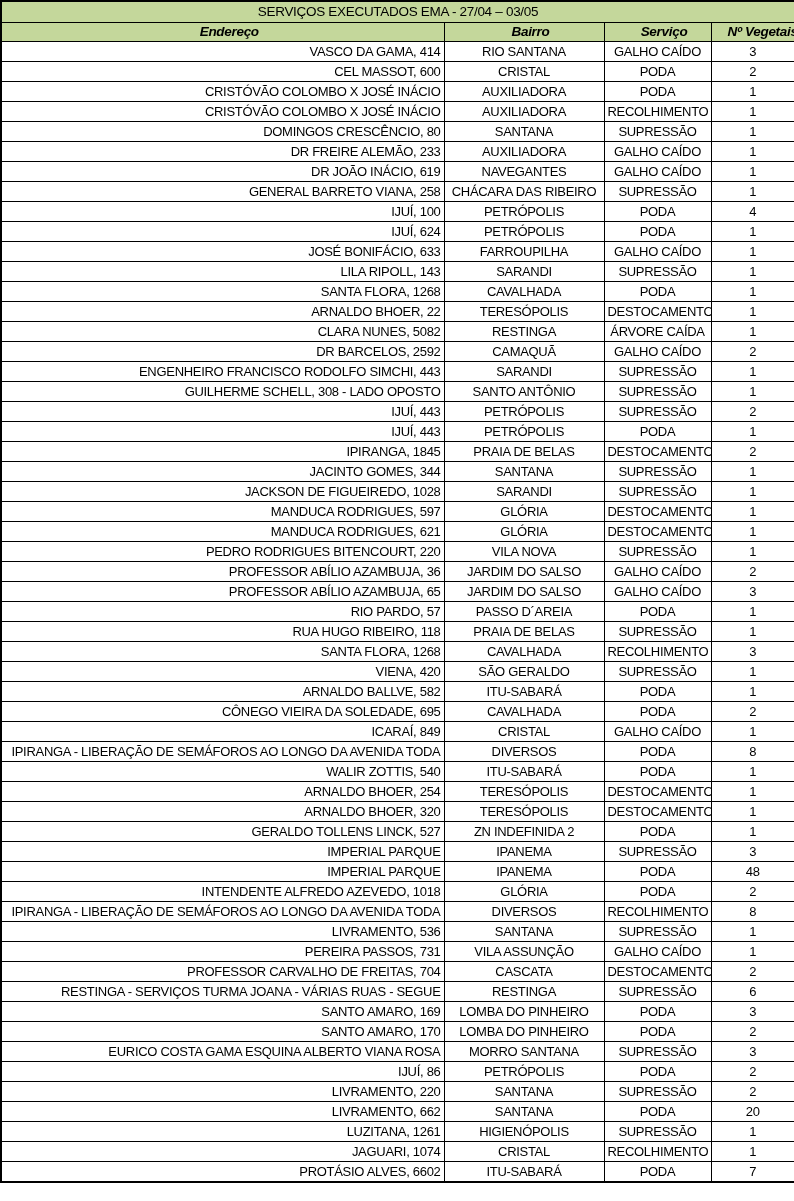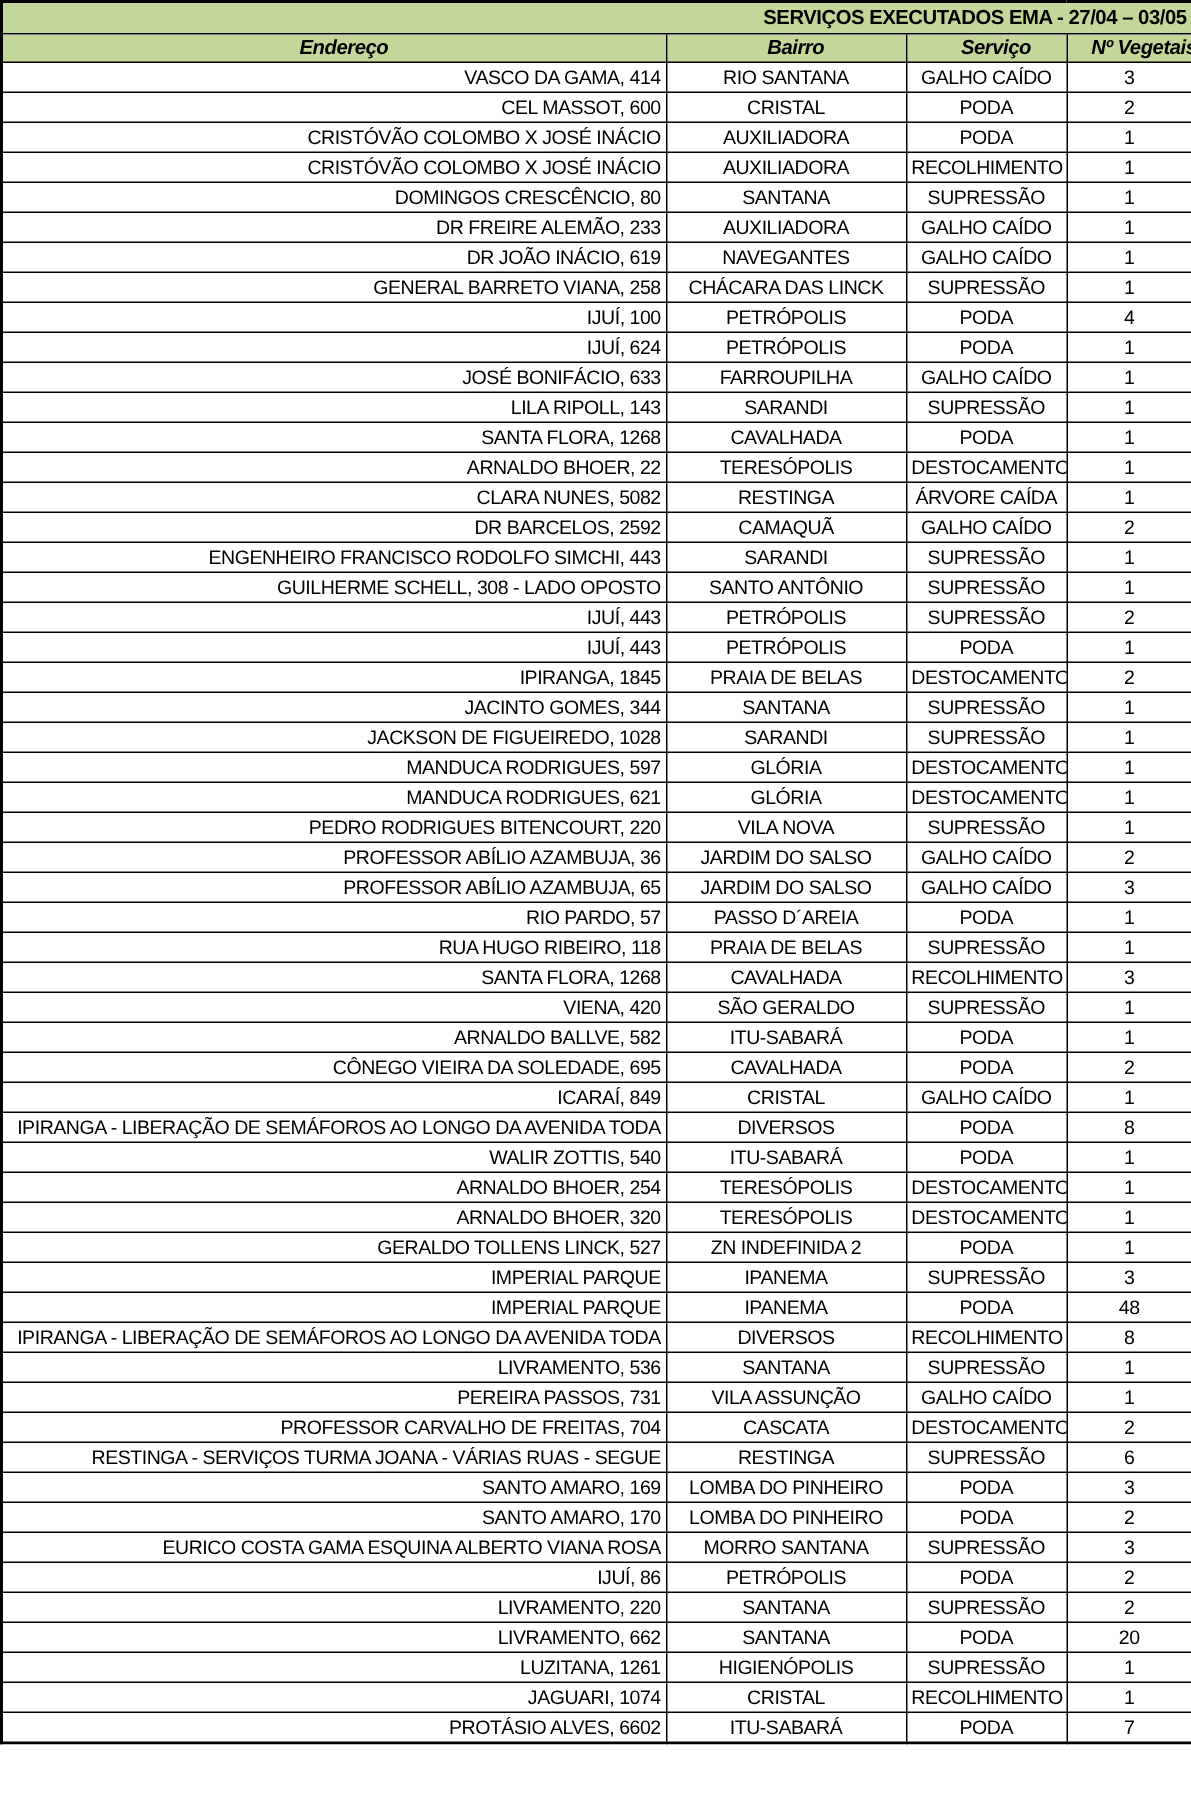--- a/index.html
+++ b/index.html
@@ -23,22 +23,22 @@
     padding: 0 3px;
     overflow: hidden;
     white-space: nowrap;
     font-size: 13px;
     letter-spacing: -0.3px;
     line-height: 1;
   }
   tr.title-row td {
     background: #c4d79b;
     height: 20px;
-    text-align: right;
-    font-weight: bold;
+    text-align: center;
+    font-weight: normal;
     font-size: 13.5px;
     margin-top: 44px;
   }
   tr.header-row th {
     background: #c4d79b;
     height: 18px;
     text-align: center;
     font-weight: bold;
     font-style: italic;
     font-size: 13.5px;
@@ -110,21 +110,21 @@
         <td class="center">1</td>
       </tr>
       <tr>
         <td class="addr">DR JOÃO INÁCIO, 619</td>
         <td class="center">NAVEGANTES</td>
         <td class="center">GALHO CAÍDO</td>
         <td class="center">1</td>
       </tr>
       <tr>
         <td class="addr">GENERAL BARRETO VIANA, 258</td>
-        <td class="center">CHÁCARA DAS LINCK</td>
+        <td class="center">CHÁCARA DAS RIBEIRO</td>
         <td class="center">SUPRESSÃO</td>
         <td class="center">1</td>
       </tr>
       <tr>
         <td class="addr">IJUÍ, 100</td>
         <td class="center">PETRÓPOLIS</td>
         <td class="center">PODA</td>
         <td class="center">4</td>
       </tr>
       <tr>
@@ -317,20 +317,26 @@
         <td class="addr">IMPERIAL PARQUE</td>
         <td class="center">IPANEMA</td>
         <td class="center">SUPRESSÃO</td>
         <td class="center">3</td>
       </tr>
       <tr>
         <td class="addr">IMPERIAL PARQUE</td>
         <td class="center">IPANEMA</td>
         <td class="center">PODA</td>
         <td class="center">48</td>
+      </tr>
+      <tr>
+        <td class="addr">INTENDENTE ALFREDO AZEVEDO, 1018</td>
+        <td class="center">GLÓRIA</td>
+        <td class="center">PODA</td>
+        <td class="center">2</td>
       </tr>
       <tr>
         <td class="addr">IPIRANGA - LIBERAÇÃO DE SEMÁFOROS AO LONGO DA AVENIDA TODA</td>
         <td class="center">DIVERSOS</td>
         <td class="center">RECOLHIMENTO</td>
         <td class="center">8</td>
       </tr>
       <tr>
         <td class="addr">LIVRAMENTO, 536</td>
         <td class="center">SANTANA</td>

